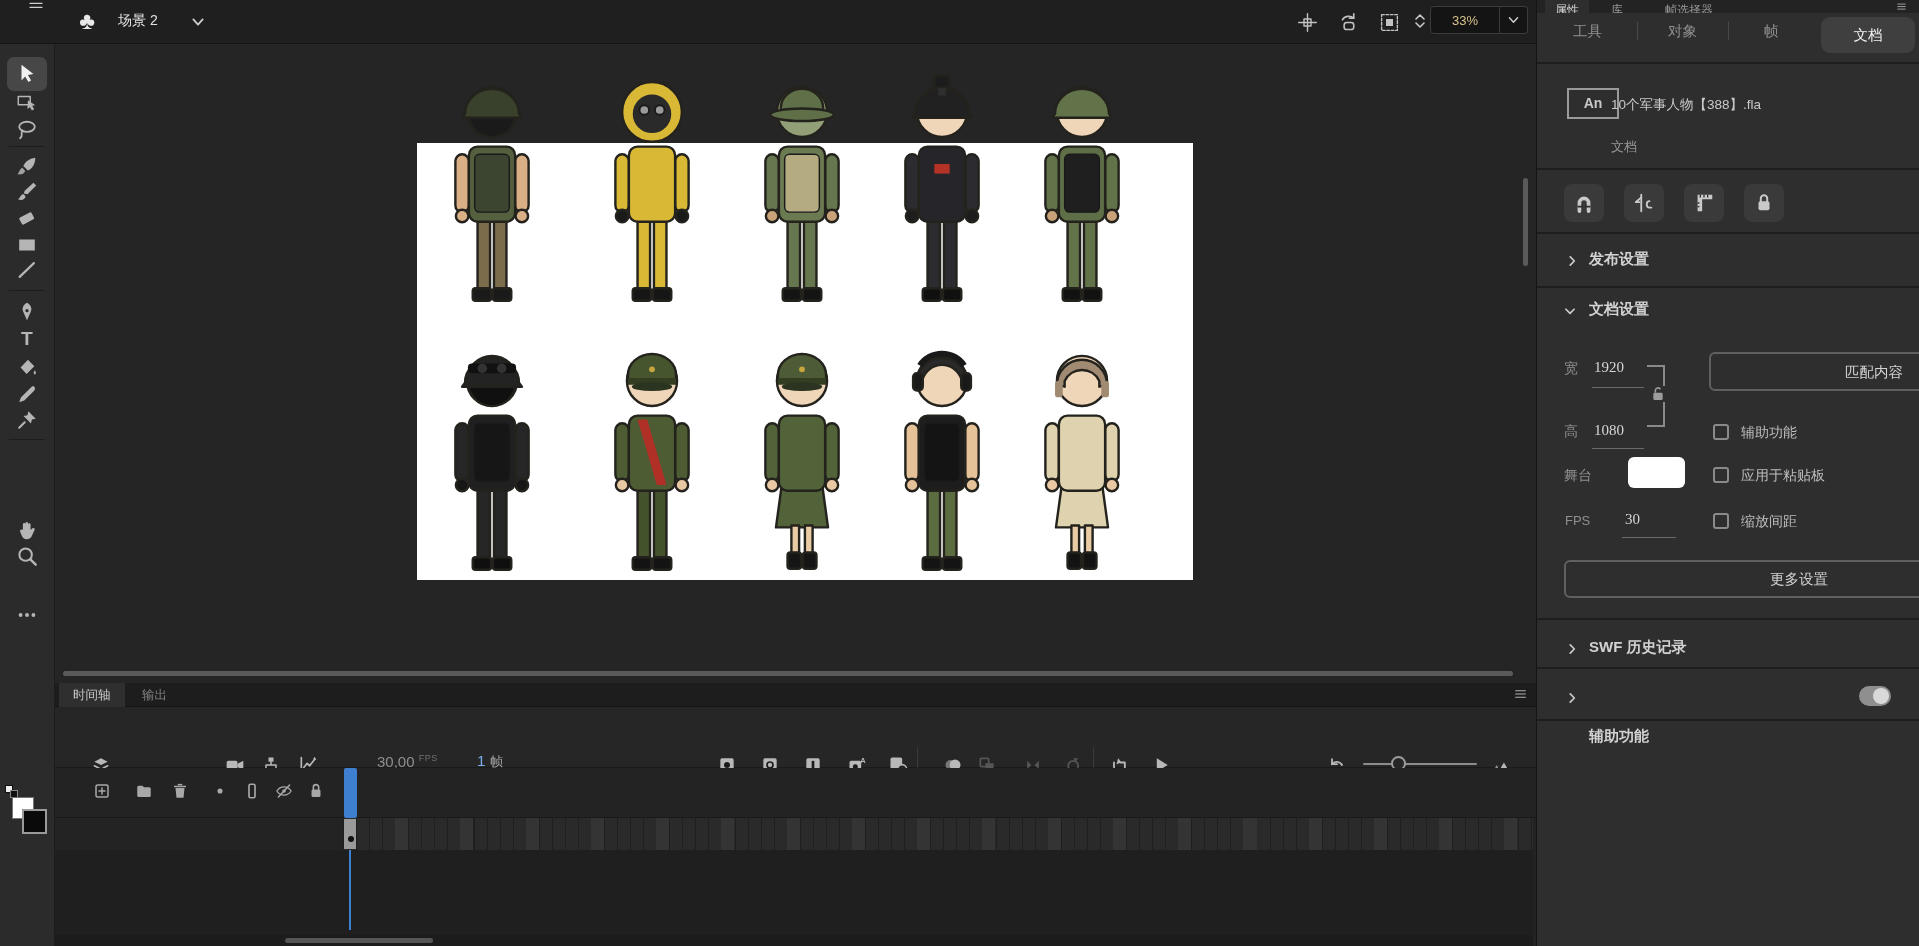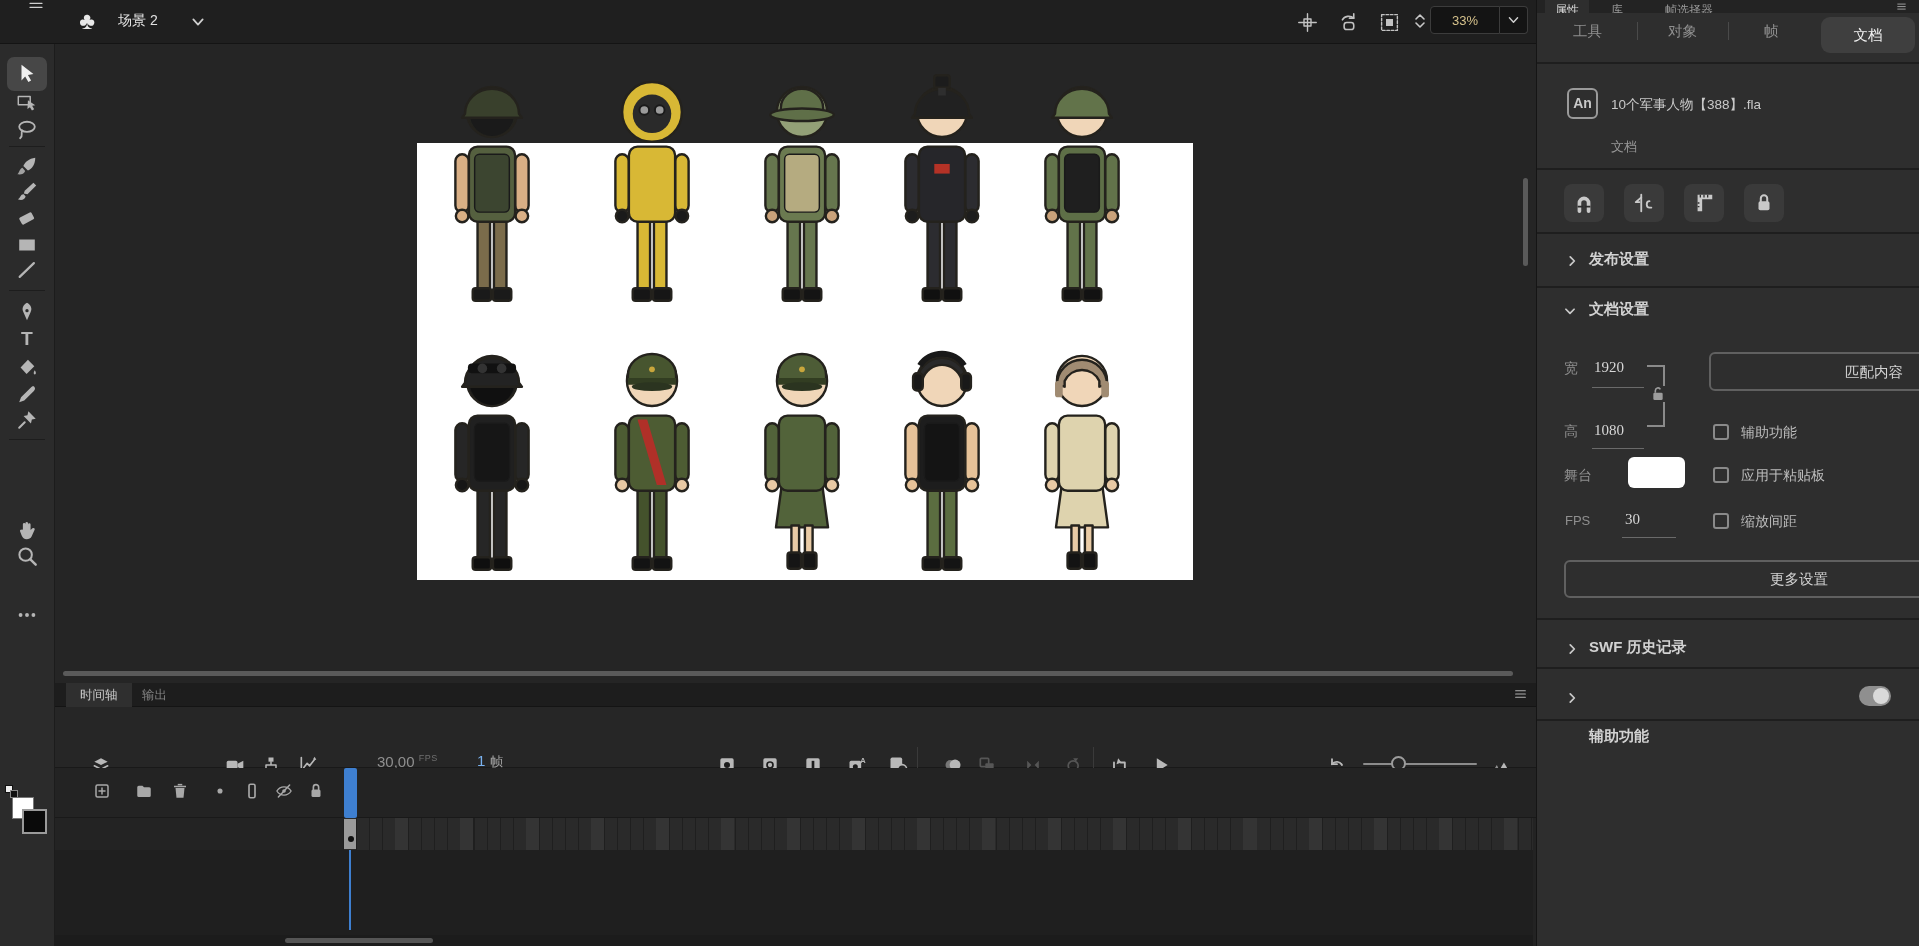--- a/index.html
+++ b/index.html
@@ -88,21 +88,21 @@
 
   
   #rp { position:absolute; left:1536px; top:0; width:383px; height:946px; background:#2e2e2e; border-left:1px solid #151515;}
   #rp-toptabs { position:absolute; left:0; top:0; width:100%; height:13px; background:#232323;}
   .rp-toptab { position:absolute; top:0; height:13px; overflow:hidden; font-size:12px; color:#9a9a9a; padding:2px 10px;}
   .rp-toptab.active { background:#2e2e2e; color:#dcdcdc;}
   #rp-panelmenu { position:absolute; right:10px; top:2px; width:15px; height:10px; color:#b5b5b5;}
   .rp-midtab { position:absolute; top:22px; font-size:14.5px; color:#8f8f8f;}
   #rp-tab-doc { position:absolute; left:284px; top:17px; width:94px; height:36px; background:#3f3f3f; border-radius:9px; color:#f2f2f2; font-size:14.5px; text-align:center; line-height:36px;}
   .rp-tabsep { position:absolute; top:22px; width:1px; height:18px; background:#4a4a4a;}
-  #an-badge { position:absolute; left:30px; top:88px; width:31px; height:31px; border:2px solid #9a9a9a; border-radius:6px; color:#c9c9c9; font-size:14px; font-weight:bold; text-align:center; line-height:27px;}
+  #an-badge { position:absolute; left:30px; top:88px; width:52px; height:31px; border:2px solid #9a9a9a; border-radius:0; color:#c9c9c9; font-size:14px; font-weight:bold; text-align:center; line-height:27px;}
   #rp-filename { position:absolute; left:74px; top:96px; font-size:13.5px; color:#c9c9c9;}
   #rp-doctype { position:absolute; left:74px; top:138px; font-size:13px; color:#979797;}
   .rp-div { position:absolute; left:0; width:100%; height:2px; background:#1e1e1e;}
   .rp-qbtn { position:absolute; top:184px; width:40px; height:38px; background:#3a3a3a; border-radius:8px; color:#c9c9c9; padding:8px 9px;}
   .rp-sec-chev { position:absolute; width:14px; height:14px; color:#c9c9c9;}
   .rp-sec-title { position:absolute; left:52px; font-size:15px; font-weight:600; color:#d2d2d2;}
   .rp-lab { position:absolute; font-size:14px; color:#8f8f8f;}
   .rp-val { position:absolute; font-size:15px; color:#d6d6d6;font-family:Liberation Serif, serif;}
   .rp-underline { position:absolute; height:1px; background:#6a6a6a;}
   .rp-cb { position:absolute; left:176px; width:16px; height:16px; border:2px solid #8a8a8a; border-radius:3px;}
@@ -462,21 +462,21 @@
   <div id="mini-colors">
       <div class="w"></div>
       <div class="b"></div>
     </div>
   <div id="swatch-back"></div>
   <div id="swatch-front"></div>
 </div>
 
 <div id="timeline">
   <div id="tl-tabs">
-    <div class="tl-tab active" style="left:11px;text-align:right;">时间轴</div>
+    <div class="tl-tab active" style="left:4px;text-align:right;">时间轴</div>
     <div class="tl-tab inactive" style="left:73px;">输出</div>
     <div id="tl-panelmenu">
         <svg class="ic" viewBox="0 0 24 24">
           <path d="M3 5h18M3 11h18M3 17h18" fill="none" stroke="currentColor" stroke-linecap="round" stroke-linejoin="round" stroke-width="2"></path>
         </svg>
       </div>
   </div>
   <div id="tl-toolbar">
     <div id="tl-fps"><span>30,00</span> <sup>FPS</sup></div>
     <div id="tl-frame"><span class="n">1</span><span class="u">帧</span></div>

